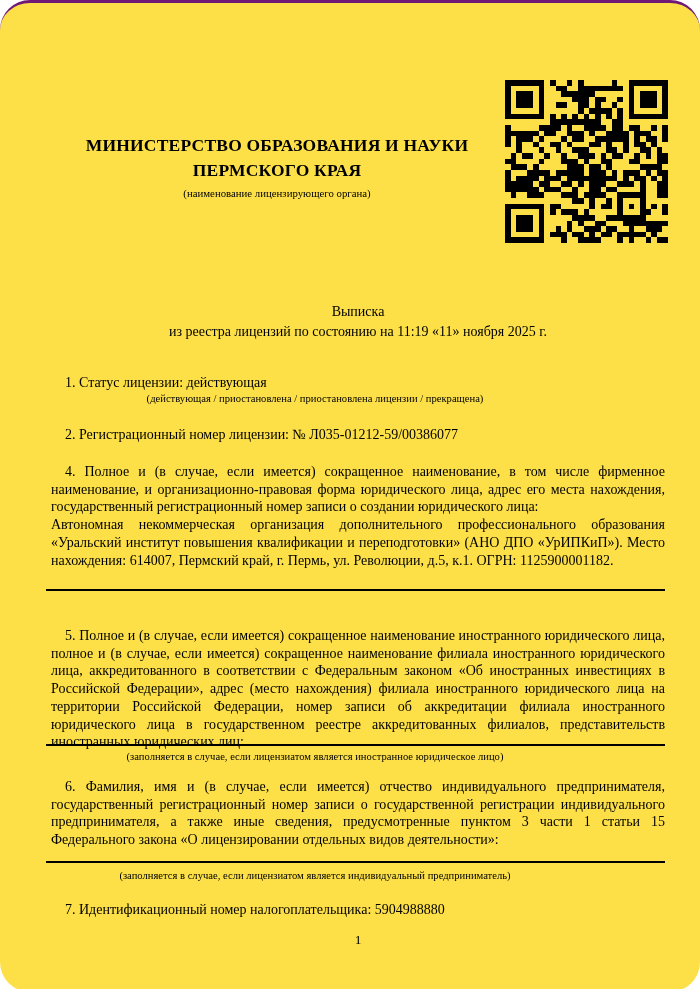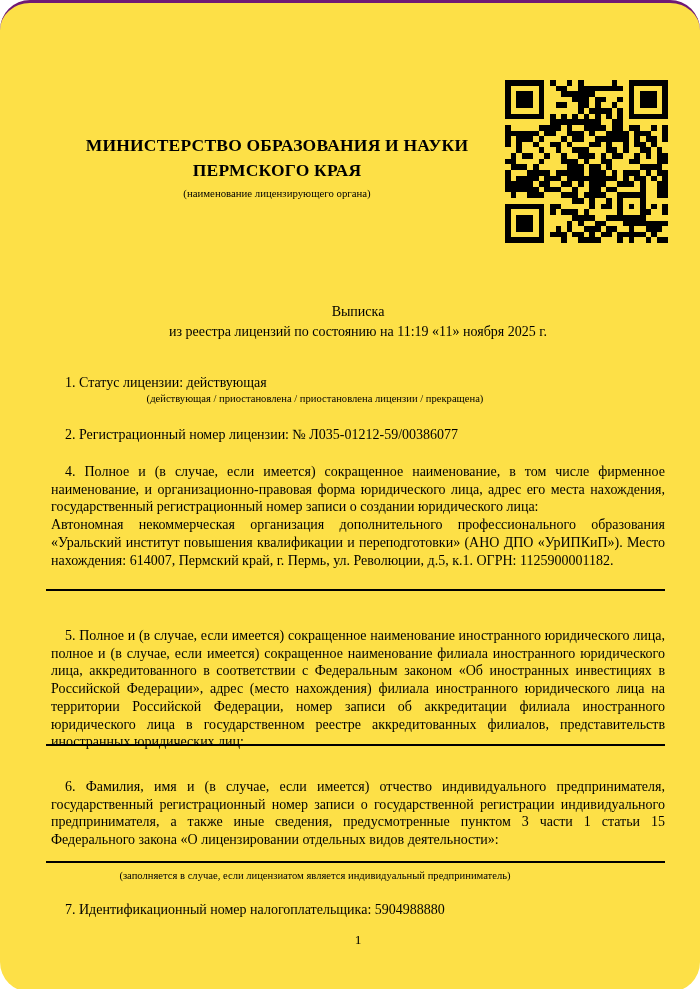--- a/index.html
+++ b/index.html
@@ -545,20 +545,21 @@
   <div class="abs body-text pos-block4">
     <p class="justify indent">4. Полное и (в случае, если имеется) сокращенное наименование, в том числе фирменное наименование, и организационно-правовая форма юридического лица, адрес его места нахождения, государственный регистрационный номер записи о создании юридического лица:</p>
     <p class="justify">Автономная некоммерческая организация дополнительного профессионального образования «Уральский институт повышения квалификации и переподготовки» (АНО ДПО «УрИПКиП»). Место нахождения: 614007, Пермский край, г. Пермь, ул. Революции, д.5, к.1. ОГРН: 1125900001182.</p>
   </div>
   <div class="abs rule pos-rule4"></div>
 
   <div class="abs body-text pos-block5">
     <p class="justify indent">5. Полное и (в случае, если имеется) сокращенное наименование иностранного юридического лица, полное и (в случае, если имеется) сокращенное наименование филиала иностранного юридического лица, аккредитованного в соответствии с Федеральным законом «Об иностранных инвестициях в Российской Федерации», адрес (место нахождения) филиала иностранного юридического лица на территории Российской Федерации, номер записи об аккредитации филиала иностранного юридического лица в государственном реестре аккредитованных филиалов, представительств иностранных юридических лиц:</p>
   </div>
   <div class="abs rule pos-rule5"></div>
+  <div class="abs small-caption pos-cap5">(заполняется в случае, если лицензиатом является иностранное юридическое лицо)</div>
 
   <div class="abs body-text pos-block6">
     <p class="justify indent">6. Фамилия, имя и (в случае, если имеется) отчество индивидуального предпринимателя, государственный регистрационный номер записи о государственной регистрации индивидуального предпринимателя, а также иные сведения, предусмотренные пунктом 3 части 1 статьи 15 Федерального закона «О лицензировании отдельных видов деятельности»:</p>
   </div>
   <div class="abs rule pos-rule6"></div>
   <div class="abs small-caption pos-cap6">(заполняется в случае, если лицензиатом является индивидуальный предприниматель)</div>
 
   <div class="abs body-text pos-item7 indent">7. Идентификационный номер налогоплательщика: 5904988880</div>
 
   <div class="abs page-number">1</div>

